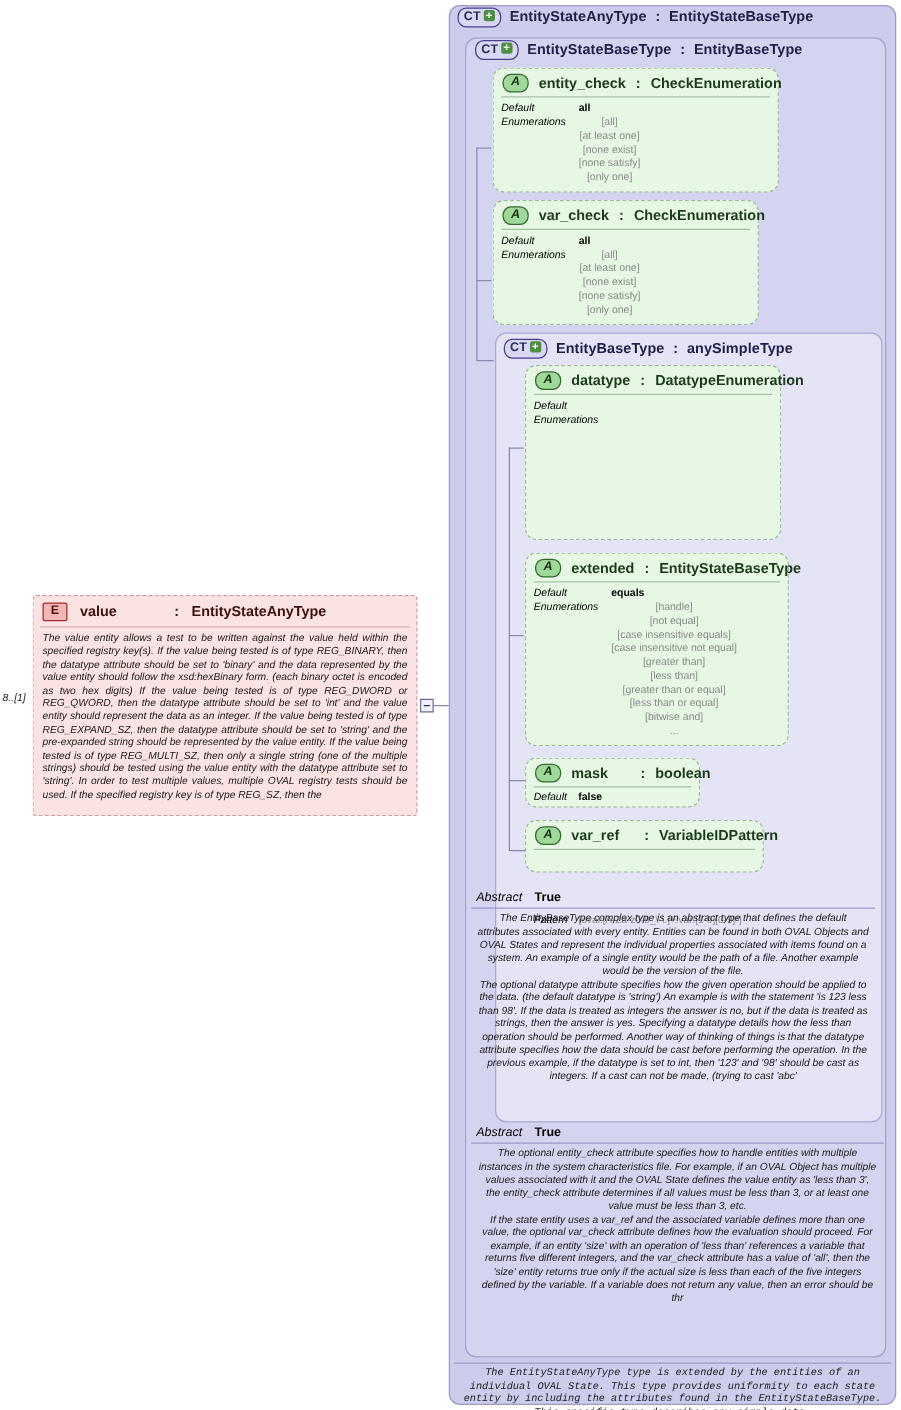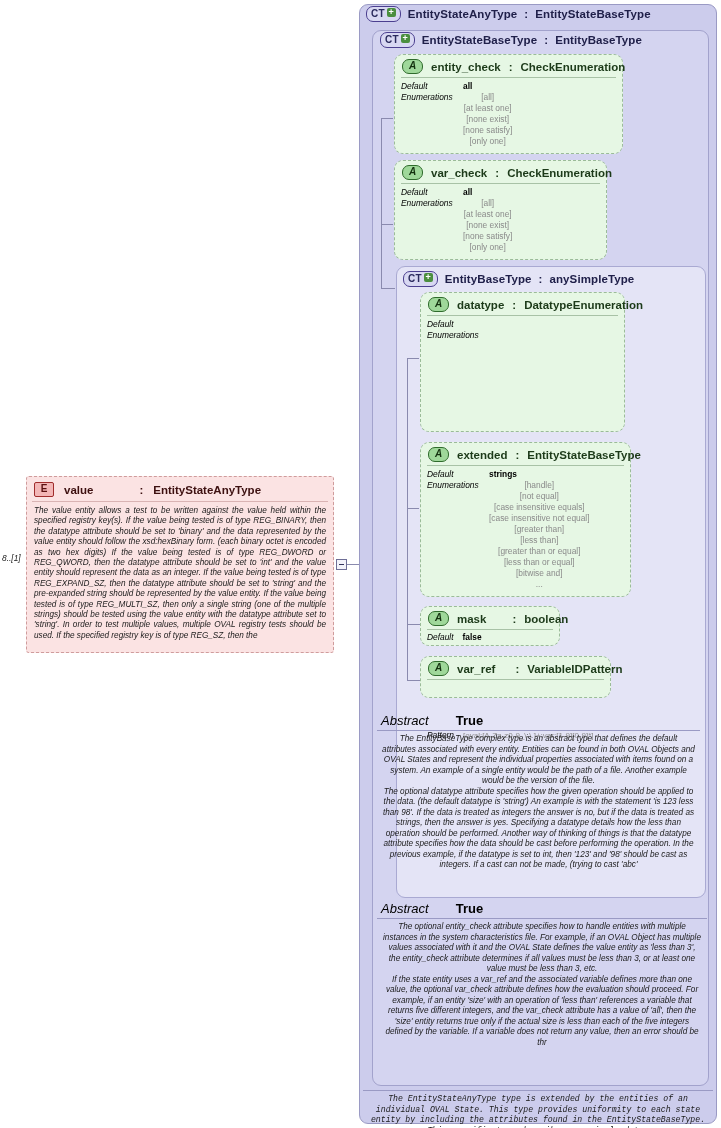--- a/index.html
+++ b/index.html
@@ -170,23 +170,23 @@
     line-height: 10.4px;
     font-style: italic;
     color: #1a1a1a;
     text-align: justify;
   }
 
   
   .docblock { position: absolute; }
   .doc-facet {
     display: flex;
-    gap: 27px;
+    gap: 10px;
     align-items: flex-start;
-    font-size: 13px;
+    font-size: 10px;
     padding: 1px 0 2px 4px;
   }
   .doc-facet .lbl { font-style: italic; color: #000; }
   .doc-facet .val { font-weight: bold; color: #000; }
   .doc-rule { height: 1px; background: #9a9ac4; }
   .doc-text {
     font-size: 8.2px;
     line-height: 10.5px;
     font-style: italic;
     color: #1a1a1a;
@@ -346,21 +346,21 @@
       <span class="a-sep">:</span>
       <span class="a-type">EntityStateBaseType</span>
     </div>
     <div class="attr-rule"></div>
     <div class="attr-body">
       <div class="facet-labels">
         <div>Default</div>
         <div>Enumerations</div>
       </div>
       <div class="facet-values">
-        <div class="def">strings</div>
+        <div class="def">equals</div>
         <div class="enum">[handle]</div>
         <div class="enum">[not equal]</div>
         <div class="enum">[case insensitive equals]</div>
         <div class="enum">[case insensitive not equal]</div>
         <div class="enum">[greater than]</div>
         <div class="enum">[less than]</div>
         <div class="enum">[greater than or equal]</div>
         <div class="enum">[less than or equal]</div>
         <div class="enum">[bitwise and]</div>
         <div class="enum">...</div>

